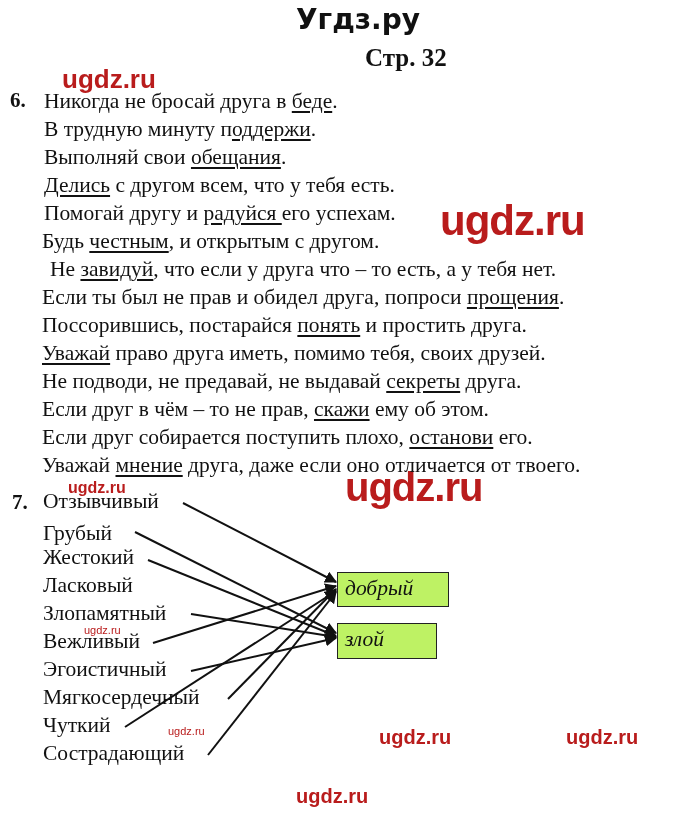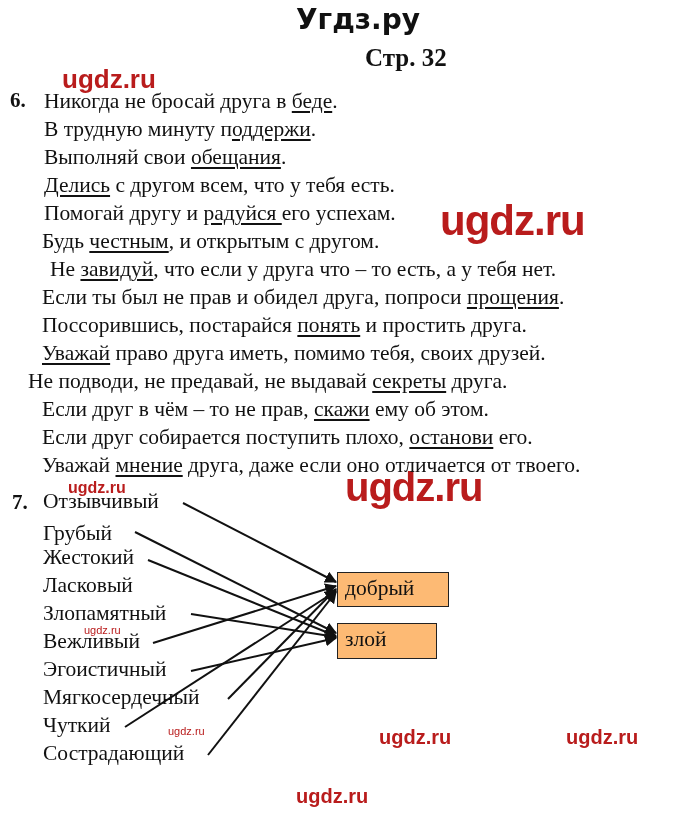--- a/index.html
+++ b/index.html
@@ -14,21 +14,21 @@
   .wm-d { font-size: 16px; left: 68px; top: 479px; }
   .wm-e { font-size: 11px; font-weight: normal; left: 84px; top: 624px; }
   .wm-f { font-size: 11px; font-weight: normal; left: 168px; top: 725px; }
   .wm-g { font-size: 20px; left: 379px; top: 726px; }
   .wm-h { font-size: 20px; left: 566px; top: 726px; }
   .wm-i { font-size: 20px; left: 296px; top: 785px; }
   .num { font-family: "Liberation Serif", serif; font-weight: bold; font-size: 21px; }
   .line { font-family: "Liberation Serif", serif; font-size: 21.5px; line-height: 28px; text-align: center; }
   .u { text-decoration: underline; text-underline-offset: 3px; text-decoration-thickness: 1.5px; }
   .word { font-family: "Liberation Serif", serif; font-size: 21.5px; }
-  .box { position: absolute; border: 1.5px solid #222; background: #fdba74; box-sizing: border-box; }
+  .box { position: absolute; border: 1.5px solid #222; background: #bef264; box-sizing: border-box; font-style: italic; }
   .box span { position: absolute; left: 7px; top: 3px; font-family: "Liberation Serif", serif; font-size: 21.5px; }
   svg.arrows { position: absolute; left: 0; top: 0; }
 </style>
 </head>
 <body>
 
 <div class="abs site-title">Угдз.ру</div>
 <div class="abs page-num">Стр. 32</div>
 
 <div class="abs wm wm-a">ugdz.ru</div>
@@ -46,21 +46,21 @@
   <div class="abs line" style="left:44px; top:87px;"><span>Никогда не бросай друга в </span><span class="u">беде</span><span>.</span></div>
   <div class="abs line" style="left:44px; top:115px;"><span>В трудную минуту п</span><span class="u">оддержи</span><span>.</span></div>
   <div class="abs line" style="left:44px; top:143px;"><span>Выполняй свои </span><span class="u">обещания</span><span>.</span></div>
   <div class="abs line" style="left:44px; top:171px;"><span></span><span class="u">Делись</span><span> с другом всем, что у тебя есть.</span></div>
   <div class="abs line" style="left:44px; top:199px;"><span>Помогай другу и </span><span class="u" style="white-space:pre;">радуйся </span><span>его успехам.</span></div>
   <div class="abs line" style="left:42px; top:227px;"><span>Будь </span><span class="u">честным</span><span>, и открытым с другом.</span></div>
   <div class="abs line" style="left:42px; top:255px;margin-left:8px;"><span>Не </span><span class="u">завидуй</span><span>, что если у друга что – то есть, а у тебя нет.</span></div>
   <div class="abs line" style="left:42px; top:283px;"><span>Если ты был не прав и обидел друга, попроси </span><span class="u">прощения</span><span>.</span></div>
   <div class="abs line" style="left:42px; top:311px;"><span>Поссорившись, постарайся </span><span class="u">понять</span><span> и простить друга.</span></div>
   <div class="abs line" style="left:42px; top:339px;"><span></span><span class="u">Уважай</span><span> право друга иметь, помимо тебя, своих друзей.</span></div>
-  <div class="abs line" style="left:28px; top:367px;"><span>Не подводи, не предавай, не выдавай </span><span class="u">секреты</span><span> друга.</span></div>
+  <div class="abs line" style="left:42px; top:367px;"><span>Не подводи, не предавай, не выдавай </span><span class="u">секреты</span><span> друга.</span></div>
   <div class="abs line" style="left:42px; top:395px;"><span>Если друг в чём – то не прав, </span><span class="u">скажи</span><span> ему об этом.</span></div>
   <div class="abs line" style="left:42px; top:423px;"><span>Если друг собирается поступить плохо, </span><span class="u">останови</span><span> его.</span></div>
   <div class="abs line" style="left:42px; top:451px;"><span>Уважай </span><span class="u">мнение</span><span> друга, даже если оно отличается от твоего.</span></div>
 </div>
 
 <div class="abs num" style="left:12px; top:490px;">7.</div>
 <div>
   <div class="abs word" style="left:43px; top:489px;">Отзывчивый</div>
   <div class="abs word" style="left:43px; top:521px;">Грубый</div>
   <div class="abs word" style="left:43px; top:545px;">Жестокий</div>

